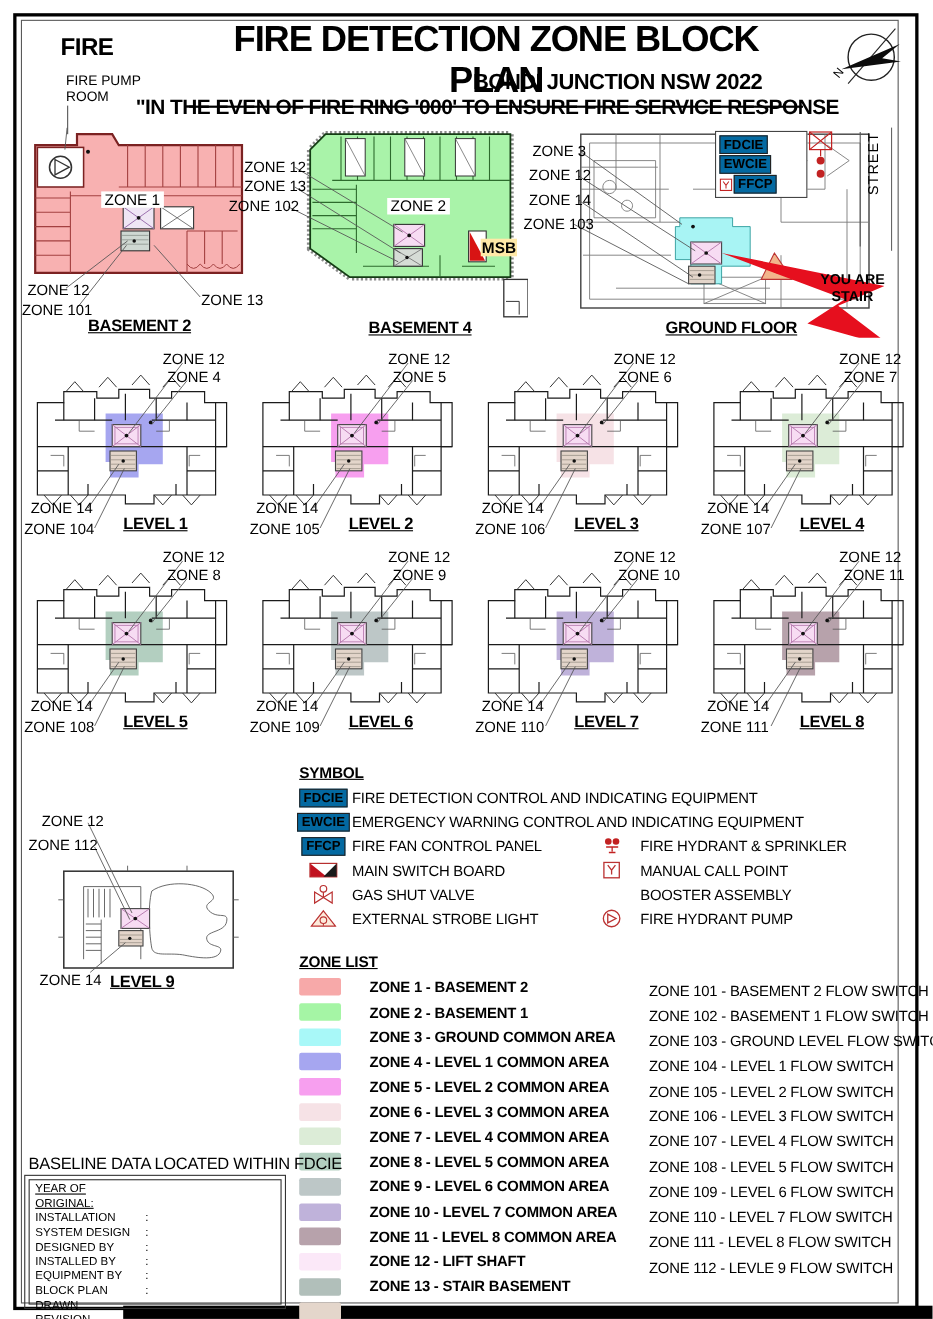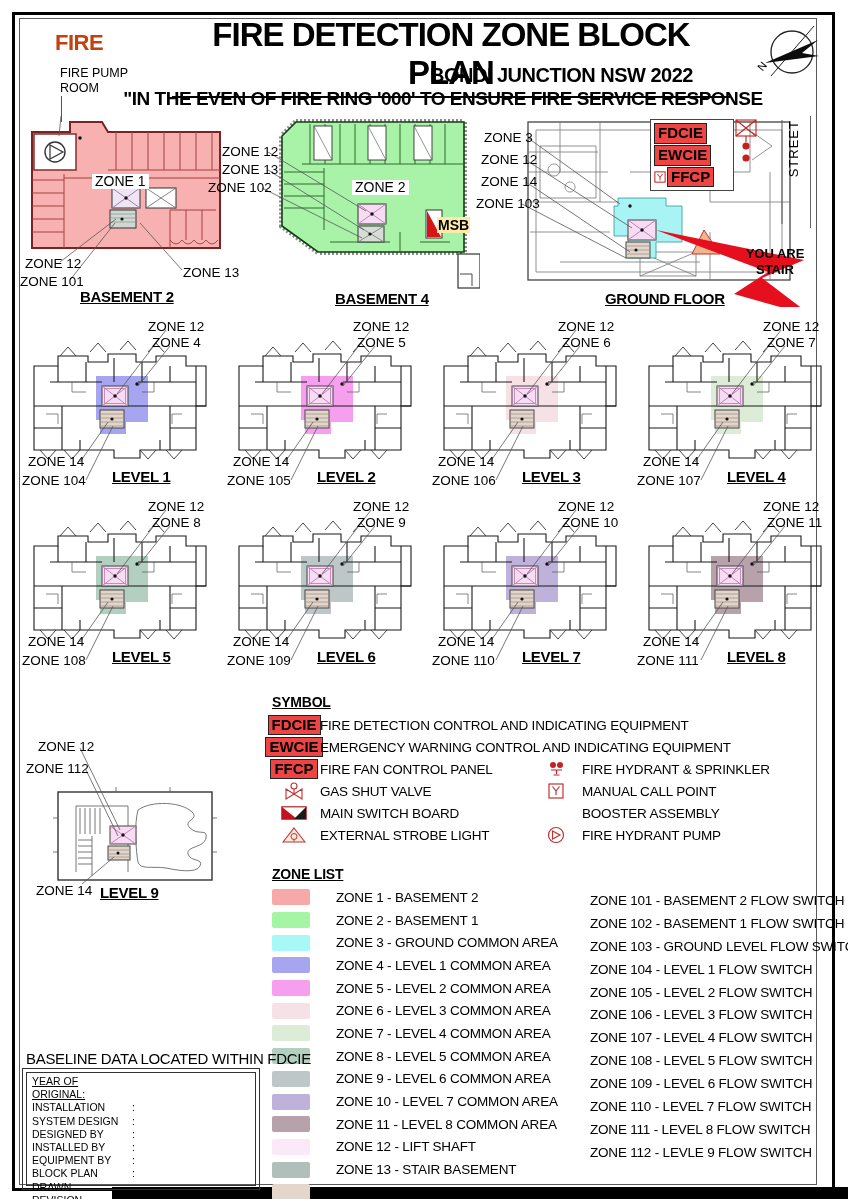--- a/index.html
+++ b/index.html
@@ -2,51 +2,51 @@
 <html><head>
 <meta charset="utf-8">
 <style>
   html,body{margin:0;padding:0;background:#fff;}
   .page{position:relative;width:848px;height:1199px;background:#fff;overflow:hidden;
         font-family:"Liberation Sans",sans-serif;color:#000;}
   .abs{position:absolute;}
   .border-outer{position:absolute;left:12px;top:12px;right:13px;bottom:8px;border:3px solid #000;pointer-events:none;}
   .border-inner{position:absolute;left:19px;top:18px;right:31px;bottom:14px;border:1px solid #5a5a5a;pointer-events:none;}
   .bottom-bar{position:absolute;left:112px;right:0;bottom:0;height:12px;background:#000;}
-  .fire-logo{position:absolute;left:55px;top:30px;font-size:22px;font-weight:800;color:#c2410c;letter-spacing:-0.5px;}
+  .fire-logo{position:absolute;left:55px;top:30px;font-size:22px;font-weight:800;color:#000000;letter-spacing:-0.5px;}
   .title{position:absolute;left:172px;top:16px;width:558px;text-align:center;font-size:33px;font-weight:800;
          letter-spacing:-1px;border-bottom:2px solid #000;padding-bottom:4px;}
   .subtitle{position:absolute;left:430px;top:64px;width:308px;text-align:left;font-size:20px;font-weight:800;letter-spacing:-0.5px;}
   .warning{position:absolute;left:112px;top:88px;width:662px;text-align:center;font-size:19px;font-weight:800;letter-spacing:-0.5px;}
   .pumproom{position:absolute;left:60px;top:66px;width:78px;font-size:12.5px;line-height:1.2;}
   .pumpline{position:absolute;left:61px;top:96px;width:1px;height:26px;background:#555;}
   .lbl{position:absolute;font-size:13.5px;line-height:1.1;white-space:nowrap;}
   .zlabel-box{background:#fff;padding:0 3px;font-size:14px;}
   .cap{position:absolute;font-size:15px;font-weight:600;text-decoration:underline;white-space:nowrap;letter-spacing:-0.3px;}
   .heading{font-size:14px;font-weight:700;text-decoration:underline;letter-spacing:-0.2px;}
   .street{position:absolute;left:786px;top:120px;font-size:13px;letter-spacing:1px;
           writing-mode:vertical-rl;transform:rotate(180deg);}
   .street-line{position:absolute;left:810px;top:116px;width:1px;height:112px;background:#666;}
   .youarehere{position:absolute;left:742px;top:246px;width:66px;text-align:center;font-size:13px;font-weight:800;line-height:1.25;}
   .panel{position:absolute;left:650px;top:119px;width:76px;background:#fff;border:1.5px solid #444;padding:2px 3px;z-index:5;}
   .panel .prow{display:flex;align-items:center;margin:1px 0;}
-  .boxed{display:inline-block;border:1.5px solid #222;padding:0 3px;font-weight:700;font-size:15px;line-height:1.25;background:#ef4444;}
+  .boxed{display:inline-block;border:1.5px solid #222;padding:0 3px;font-weight:700;font-size:12px;line-height:1.25;background:#0369a1;}
   .mcp-mini{width:12px;height:12px;margin-right:1px;flex:0 0 auto;}
   .msb-label{position:absolute;left:437px;top:217px;font-size:14px;font-weight:600;background:#ffe9a8;padding:0 1px;}
   .lvl-cell{position:absolute;width:200px;height:180px;}
   .lvl-svg{position:absolute;left:0;top:0;width:200px;height:180px;}
   .tl1{left:128px;top:2px;} .tl2{left:132px;top:18px;}
   .bl1{left:8px;top:137px;} .bl2{left:2px;top:156px;}
   .lvl-cap{left:92px;top:150px;}
   .symcol{position:absolute;}
   .symrow{display:flex;align-items:center;height:22px;}
   .symicon{width:52px;display:flex;justify-content:center;align-items:center;flex:0 0 auto;}
   .symtext{font-size:13.5px;white-space:nowrap;letter-spacing:-0.2px;}
   .zrows{position:absolute;left:272px;top:886px;}
-  .zrow{display:flex;align-items:center;height:22.7px;}
+  .zrow{display:flex;align-items:center;height:22.7px;font-weight:bold;}
   .swatch{width:38px;height:16px;margin-right:26px;border-radius:2px;flex:0 0 auto;}
   .zrow .ztext{font-size:13.5px;white-space:nowrap;letter-spacing:-0.2px;}
   .frows{position:absolute;left:590px;top:889px;}
   .frow{display:flex;align-items:center;height:22.9px;font-size:13.5px;white-space:nowrap;letter-spacing:-0.2px;}
   .baseline-head{position:absolute;left:26px;top:1050px;font-size:15px;letter-spacing:-0.3px;}
   .baseline-box{position:absolute;left:22px;top:1068px;width:230px;height:114px;border:1px solid #333;padding:3px;}
   .baseline-inner{border:1px solid #333;width:100%;height:100%;box-sizing:border-box;padding:2px 5px;}
   .brow{display:flex;font-size:10.5px;line-height:13.2px;}
   .brow .bl{width:100px;flex:0 0 auto;}
   .brow.first .bl{text-decoration:underline;}
@@ -362,37 +362,37 @@
       <span class="symtext">EMERGENCY WARNING CONTROL AND INDICATING EQUIPMENT</span>
     </div>
     <div class="symrow">
       <span class="symicon">
           <span class="boxed">FFCP</span>
         </span>
       <span class="symtext">FIRE FAN CONTROL PANEL</span>
     </div>
     <div class="symrow">
       <span class="symicon">
+        <svg width="26" height="14" viewBox="0 0 26 14">
+          <rect x="0.8" y="0.8" width="24.4" height="12.4" fill="#fff" stroke="#b32222" stroke-width="1.2"></rect>
+          <path d="M1,1 L16,13 H1 Z" fill="#c1121f"></path>
+          <path d="M25,1 V13 H13 Z" fill="#1a1a1a"></path>
+        </svg>
+      </span>
+      <span class="symtext">MAIN SWITCH BOARD</span>
+    </div>
+    <div class="symrow">
+      <span class="symicon">
         <svg width="22" height="19" viewBox="0 0 22 19">
           <path d="M3,7 L11,12 L3,17 Z M19,7 L11,12 L19,17 Z" fill="#fff" stroke="#b33" stroke-width="1.1"></path>
           <circle cx="11" cy="4" r="3" fill="none" stroke="#b33" stroke-width="1.1"></circle>
           <line x1="11" y1="7" x2="11" y2="12" stroke="#b33" stroke-width="1.1"></line>
         </svg>
       </span>
       <span class="symtext">GAS SHUT VALVE</span>
-    </div>
-    <div class="symrow">
-      <span class="symicon">
-        <svg width="26" height="14" viewBox="0 0 26 14">
-          <rect x="0.8" y="0.8" width="24.4" height="12.4" fill="#fff" stroke="#b32222" stroke-width="1.2"></rect>
-          <path d="M1,1 L16,13 H1 Z" fill="#c1121f"></path>
-          <path d="M25,1 V13 H13 Z" fill="#1a1a1a"></path>
-        </svg>
-      </span>
-      <span class="symtext">MAIN SWITCH BOARD</span>
     </div>
     <div class="symrow">
       <span class="symicon">
         <svg width="24" height="18" viewBox="0 0 24 18">
           <polygon points="12,2 23,16 1,16" fill="#fdeadb" stroke="#b33" stroke-width="1.1"></polygon>
           <circle cx="12" cy="10.5" r="3" fill="none" stroke="#b33" stroke-width="1"></circle>
           <line x1="12" y1="13.5" x2="12" y2="15.5" stroke="#b33" stroke-width="1"></line>
         </svg>
       </span>
       <span class="symtext">EXTERNAL STROBE LIGHT</span>

